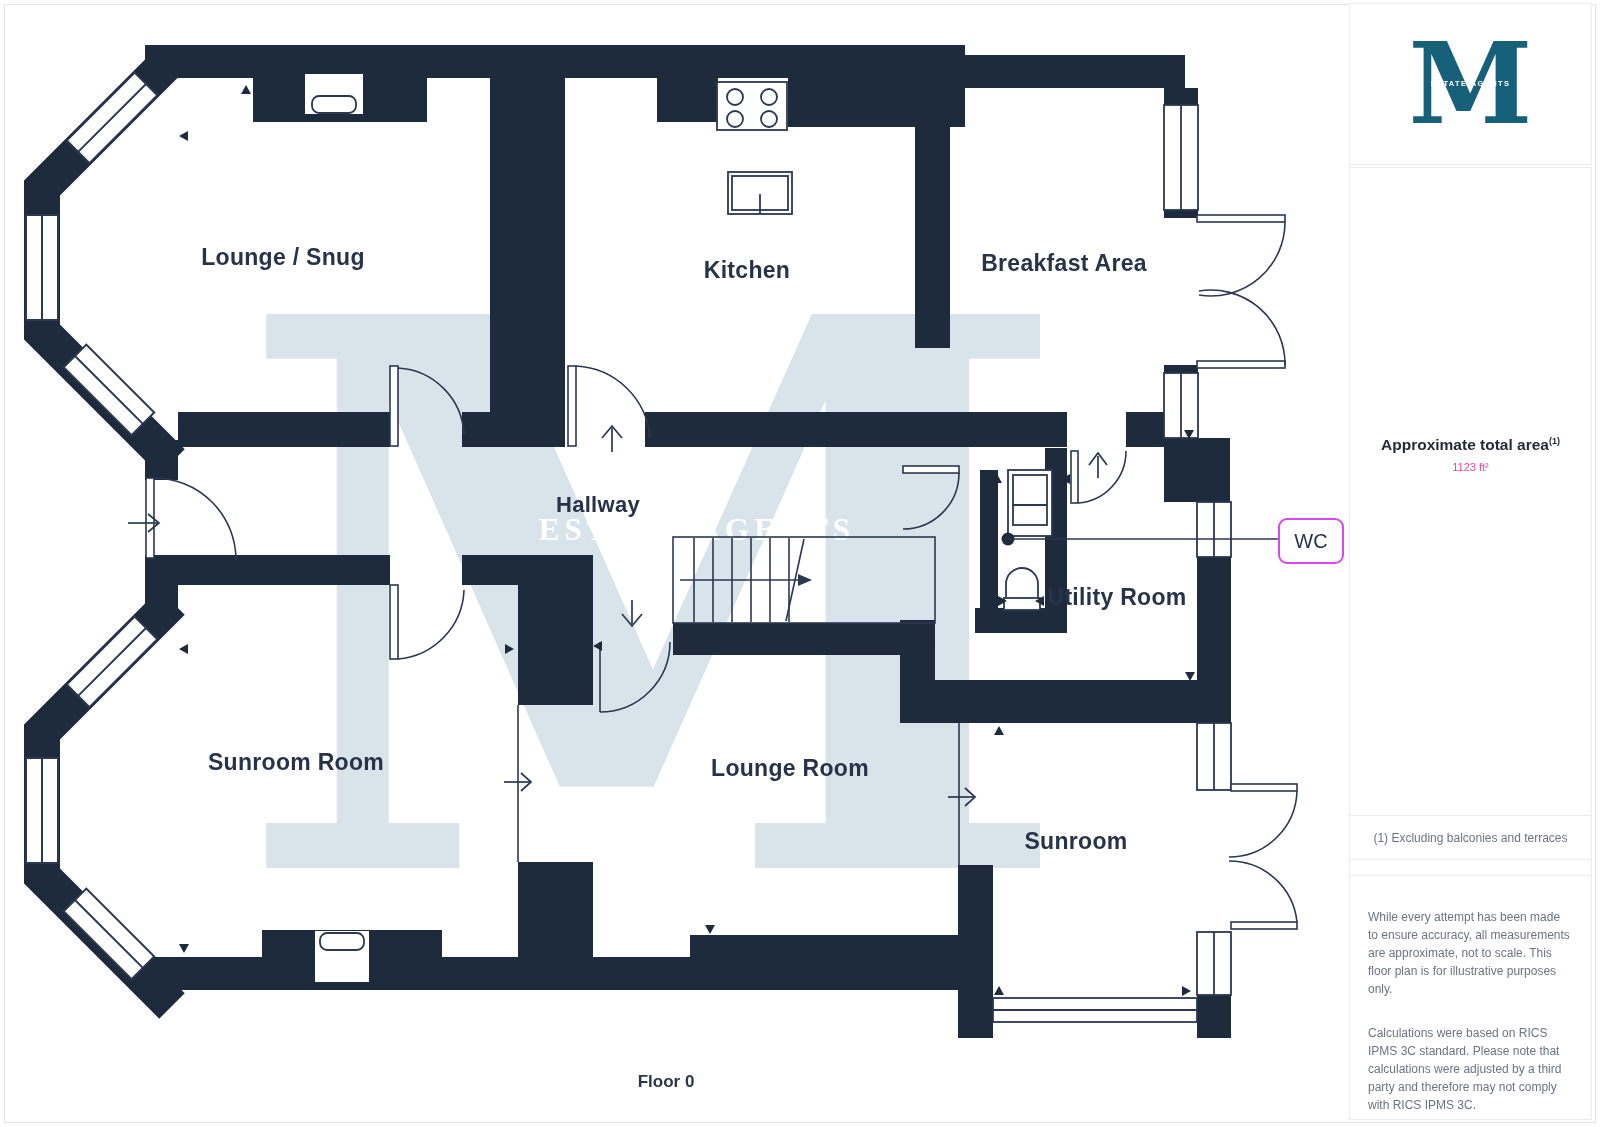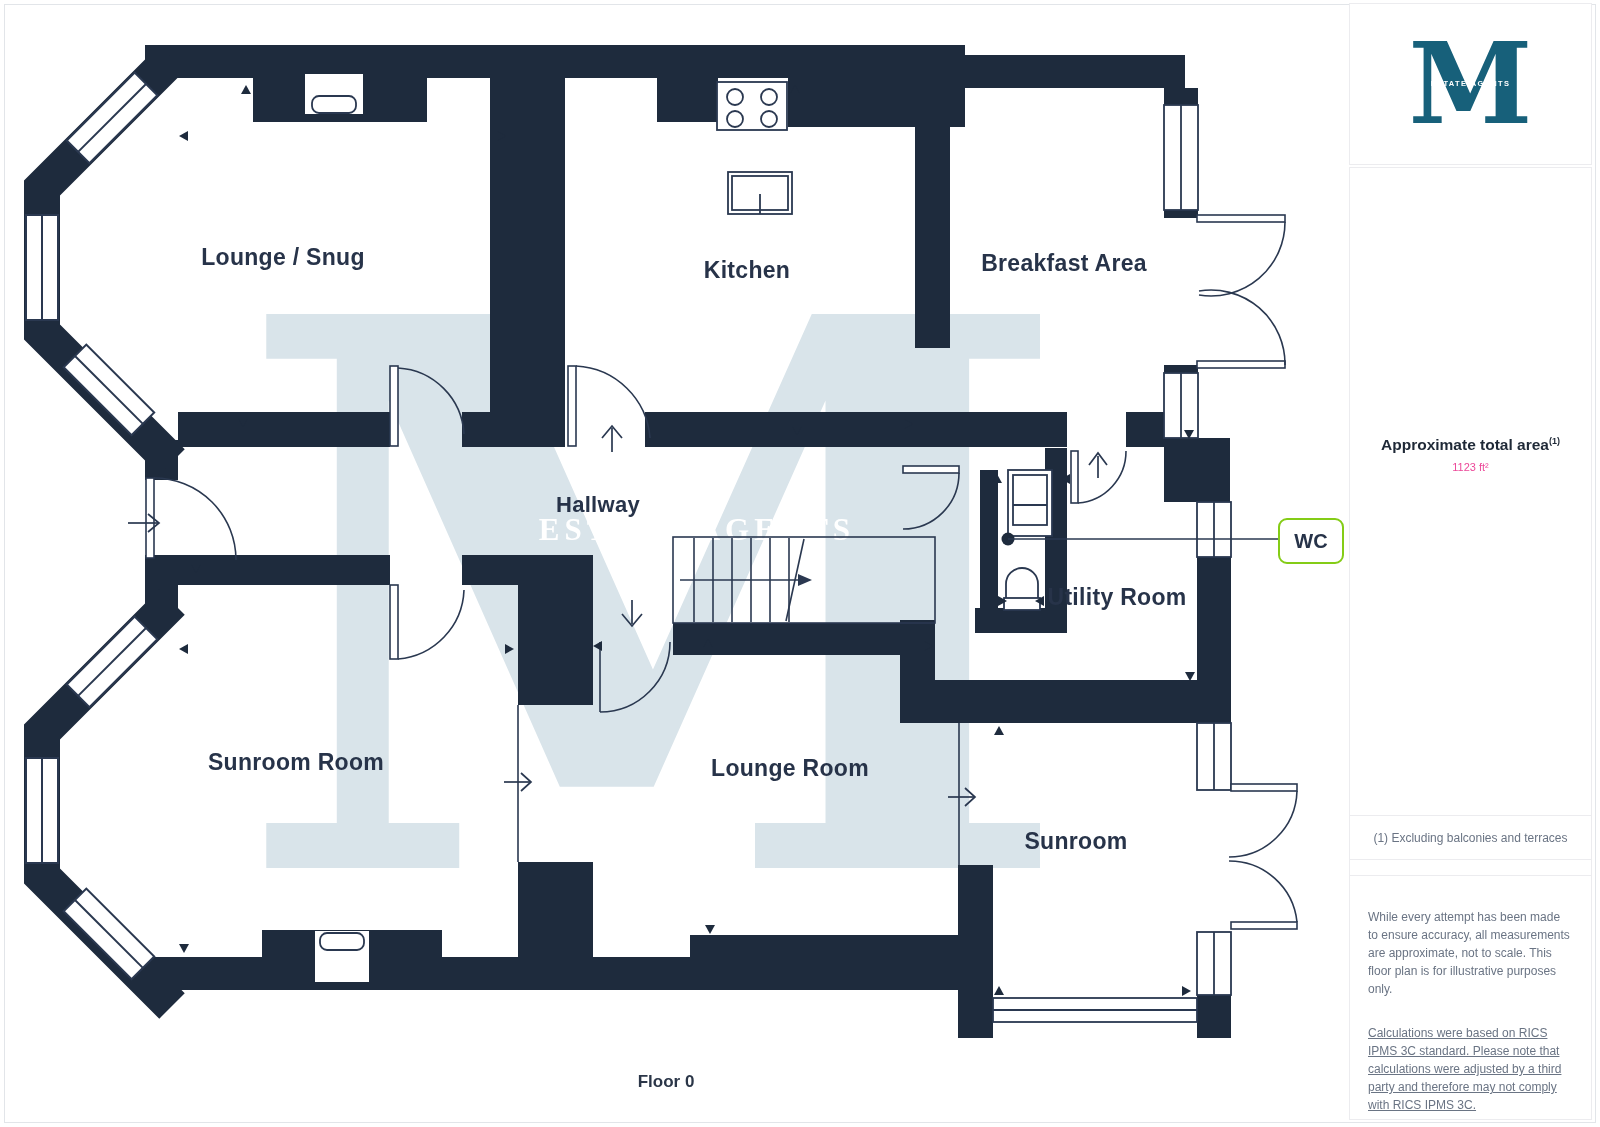--- a/index.html
+++ b/index.html
@@ -14,36 +14,36 @@
     position:absolute; transform:translate(-50%,-50%);
     font-weight:700; font-size:23px; color:#273349; white-space:nowrap; letter-spacing:.3px;
   }
   .hall-label { font-size:22px; }
   .floor-label {
     position:absolute; transform:translate(-50%,-50%);
     font-weight:700; font-size:17px; color:#2b3648;
   }
   .wc-box {
     position:absolute; left:1278px; top:518px; width:62px; height:42px;
-    border:2px solid #84cc16; border-radius:9px; background:#fff;
+    border:2px solid #d946ef; border-radius:9px; background:#fff;
     display:flex; align-items:center; justify-content:center;
-    font-weight:700; font-size:20px; color:#273349;
+    font-weight:400; font-size:20px; color:#273349;
   }
   
   .card { position:absolute; left:1349px; width:243px; background:#fff; border:1px solid #ececef; box-sizing:border-box; }
   .card-logo  { top:3px;   height:162px; display:flex; align-items:center; justify-content:center; }
   .card-area  { top:167px; height:828px; }
   .card-note  { top:815px; height:45px;  display:flex; align-items:center; justify-content:center; }
   .card-legal { top:875px; height:245px; padding:20px 18px; text-align:left; }
   .area-block { margin-top:268px; text-align:center; }
   .area-title { font-size:15.5px; font-weight:700; color:#1f2937; }
   .area-title sup { font-size:9px; }
   .area-value { margin-top:7px; font-size:11px; color:#ec4899;text-align:center; }
   .note-text, .legal-p { font-size:12px; color:#6a7484; line-height:1.5; }
-  .legal-p + .legal-p { margin-top:26px;text-decoration:underline; }
+  .legal-p + .legal-p { margin-top:26px; }
   .brand-line { margin-top:17px; font-size:13.5px; color:#4a5466; letter-spacing:.8px; }
   .brand-line b { color:#2b3547; font-weight:700; }
   .logo-wrap { position:relative; width:170px; height:150px; }
   .logo-m { position:absolute; left:0; top:0; width:170px; height:150px;
     font-family:"DejaVu Serif", serif; font-weight:bold; font-size:112px; color:#17607a;
     text-align:center; line-height:150px; }
   .logo-banner { position:absolute; left:0; top:70px; width:170px; text-align:center;
     color:#ffffff; font-size:7.5px; font-weight:700; letter-spacing:1.4px; }
 </style>
 </head>

